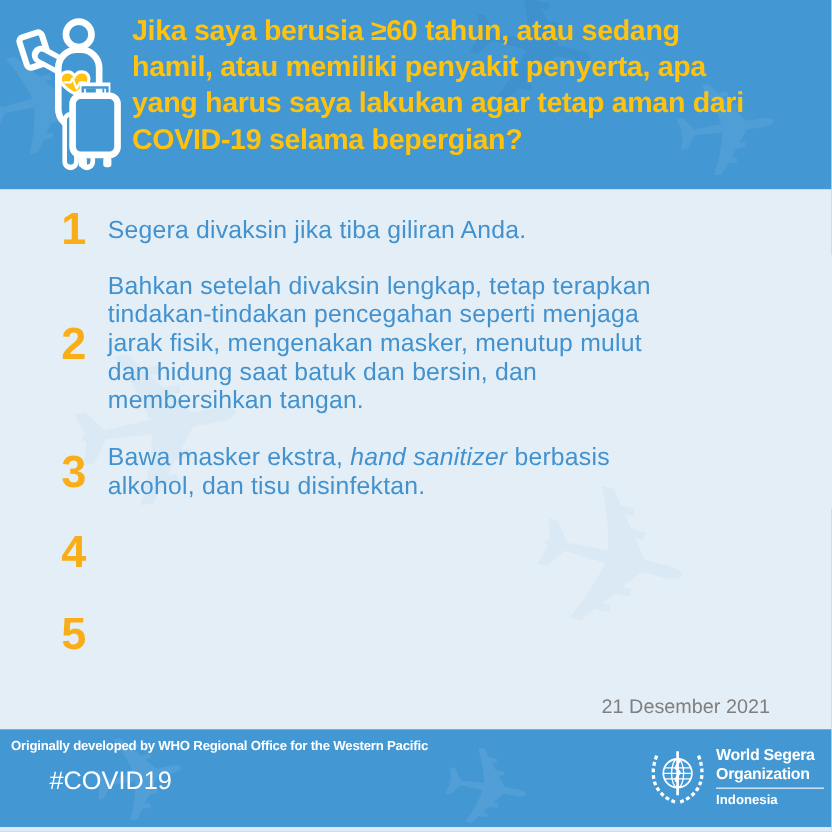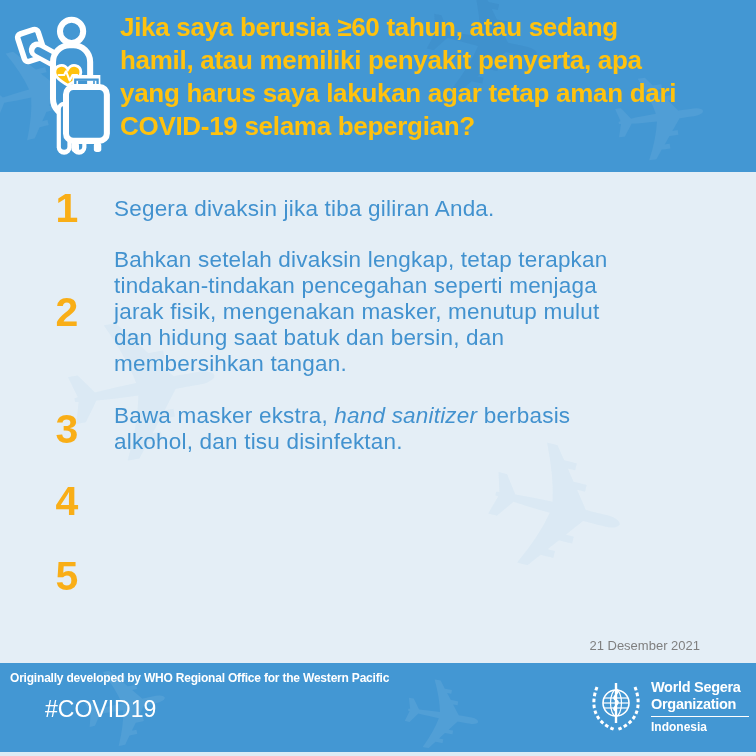--- a/index.html
+++ b/index.html
@@ -31,28 +31,28 @@
   .row { display:flex; align-items:center; }
   .row.mb1 { margin-bottom:18px; }
   .row.mb2 { margin-bottom:26px; }
   .row.mb3 { margin-bottom:26px; }
   .row.mb4 { margin-bottom:34px; }
   .num {
     flex:none; width:62px; margin-left:36px; text-align:center;
     font-size:41px; font-weight:bold; color:#f9ae17; line-height:1;
   }
   .txt {
-    margin-left:16px; max-width:612px;
+    max-width:612px;
     font-size:22.5px; line-height:26px; letter-spacing:0.2px;
     color:#4292cf; white-space:pre-line;
   }
   .txt .it { font-style:italic; }
   .date {
     position:absolute; right:56px; bottom:10px;
-    font-size:13px; color:#7f7f7f;
+    font-size:18px; color:#7f7f7f;
   }
   
   .footer {
     position:absolute; top:663px; left:0; width:756px; height:89px;
     background:#4397d3; overflow:hidden; color:#fff;
   }
   .bottom-strip {
     position:absolute; top:752px; left:0; width:756px; height:4px;
     background:#dcebf5;
   }

